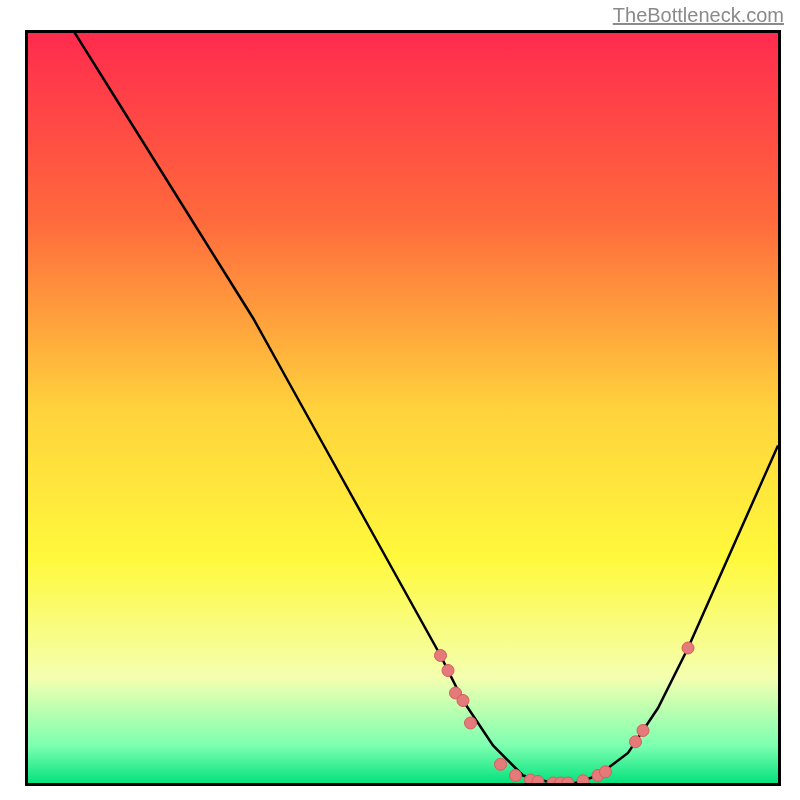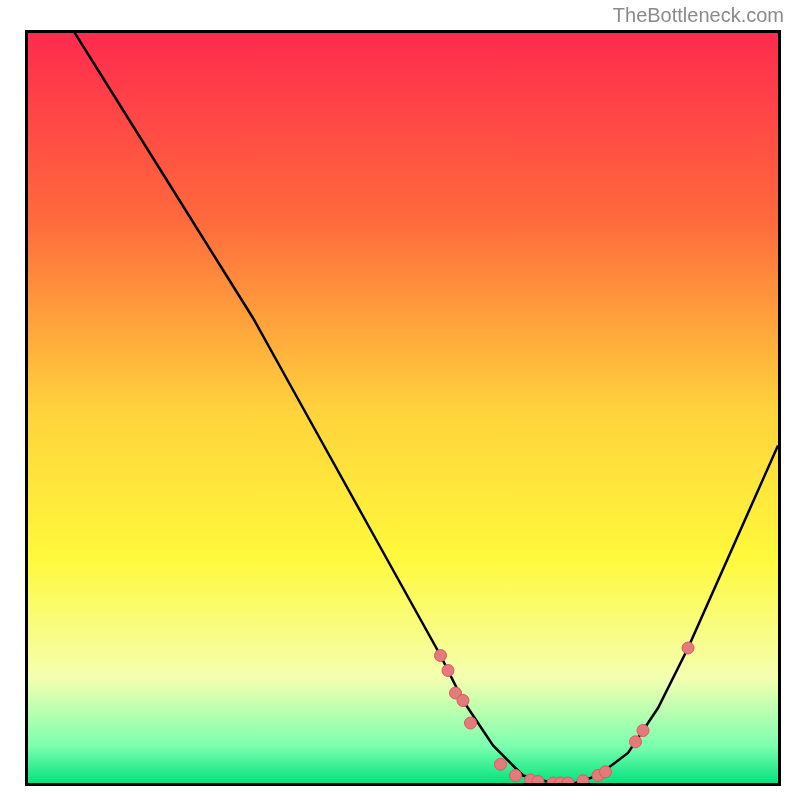--- a/index.html
+++ b/index.html
@@ -15,20 +15,21 @@
     height: 800px;
     position: relative;
   }
   .attribution {
     position: absolute;
     top: 4px;
     right: 16px;
     font-size: 20px;
     color: #8a8a8a;
     font-weight: 400;
+    text-decoration: underline;
   }
   .plot-frame {
     position: absolute;
     left: 25px;
     top: 30px;
     width: 750px;
     height: 750px;
     border: 3px solid #000;
     overflow: hidden;
   }

